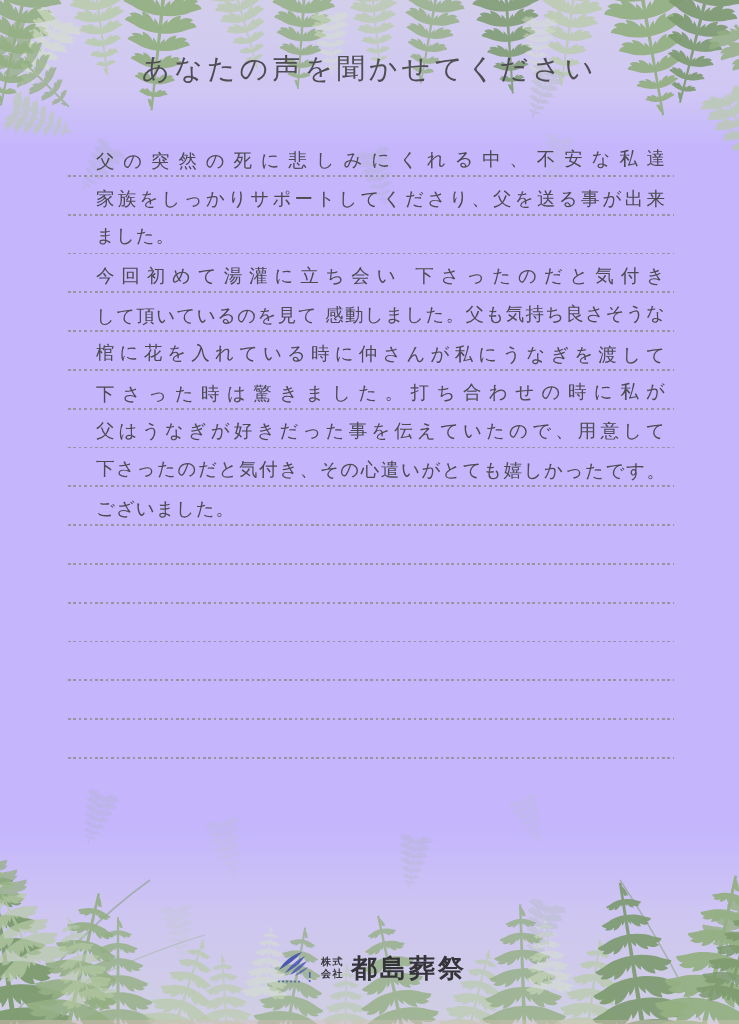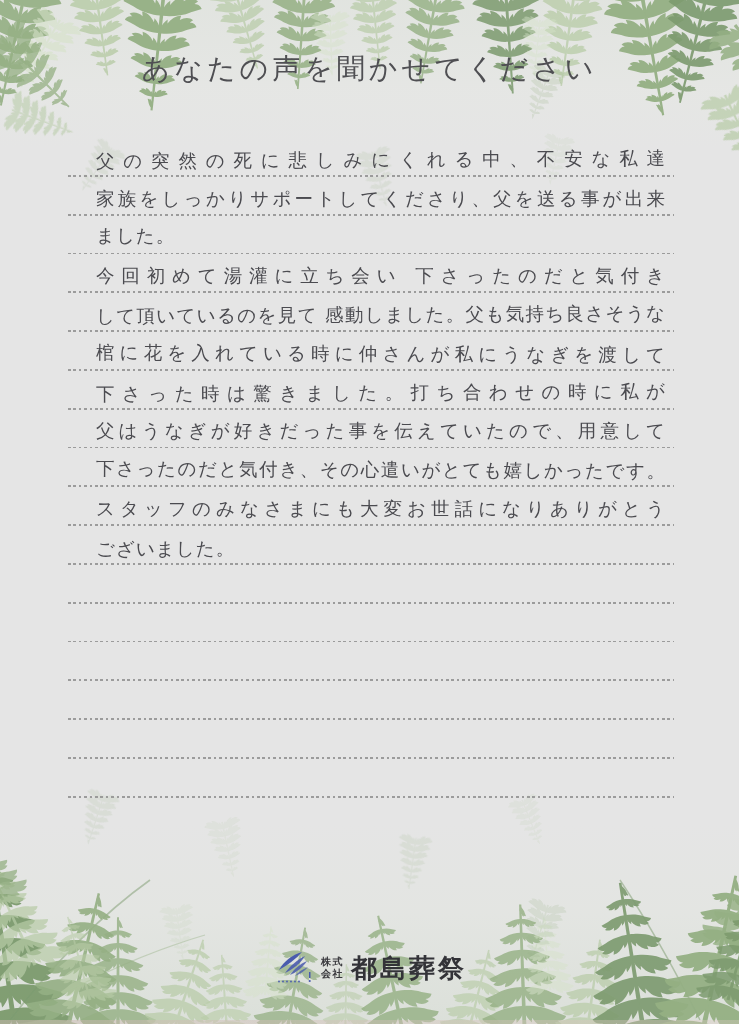--- a/index.html
+++ b/index.html
@@ -1,18 +1,18 @@
 <!DOCTYPE html>
 <html><head>
 <meta charset="utf-8">
 <style>
   html,body{margin:0;padding:0;background:#888;}
   .sheet{
     position:relative;width:739px;height:1024px;margin:0 auto;
-    background:#e5e5e5;overflow:hidden;
+    background:#c4b5fd;overflow:hidden;
     font-family:"DejaVu Sans","Liberation Sans",sans-serif;
   }
   .shade-top{
     position:absolute;left:0;top:0;width:739px;height:150px;
     background:linear-gradient(180deg, rgba(222,227,219,0.55) 0%, rgba(230,233,227,0.35) 60%, rgba(248,249,246,0) 100%);
     pointer-events:none;
   }
   .shade-bottom{
     position:absolute;left:0;bottom:0;width:739px;height:200px;
     background:linear-gradient(0deg, rgba(214,221,211,0.65) 0%, rgba(224,229,220,0.35) 55%, rgba(248,249,246,0) 100%);
@@ -176,23 +176,20 @@
       <div class="rule-row">
         <span class="hand fill">下さった時は驚きました。打ち合わせの時に私が</span>
       </div>
       <div class="rule-row">
         <span class="hand fill">父はうなぎが好きだった事を伝えていたので、用意して</span>
       </div>
       <div class="rule-row">
         <span class="hand fill">下さったのだと気付き、その心遣いがとても嬉しかったです。</span>
       </div>
       <div class="rule-row">
-        <span class="hand fill">スタッフのみなさまにも大変お世話になりありがとう</span>
-      </div>
-      <div class="rule-row">
         <span class="hand">ございました。</span>
       </div>
       <div class="rule-row">
         <span class="hand"></span>
       </div>
       <div class="rule-row">
         <span class="hand"></span>
       </div>
       <div class="rule-row">
         <span class="hand"></span>

